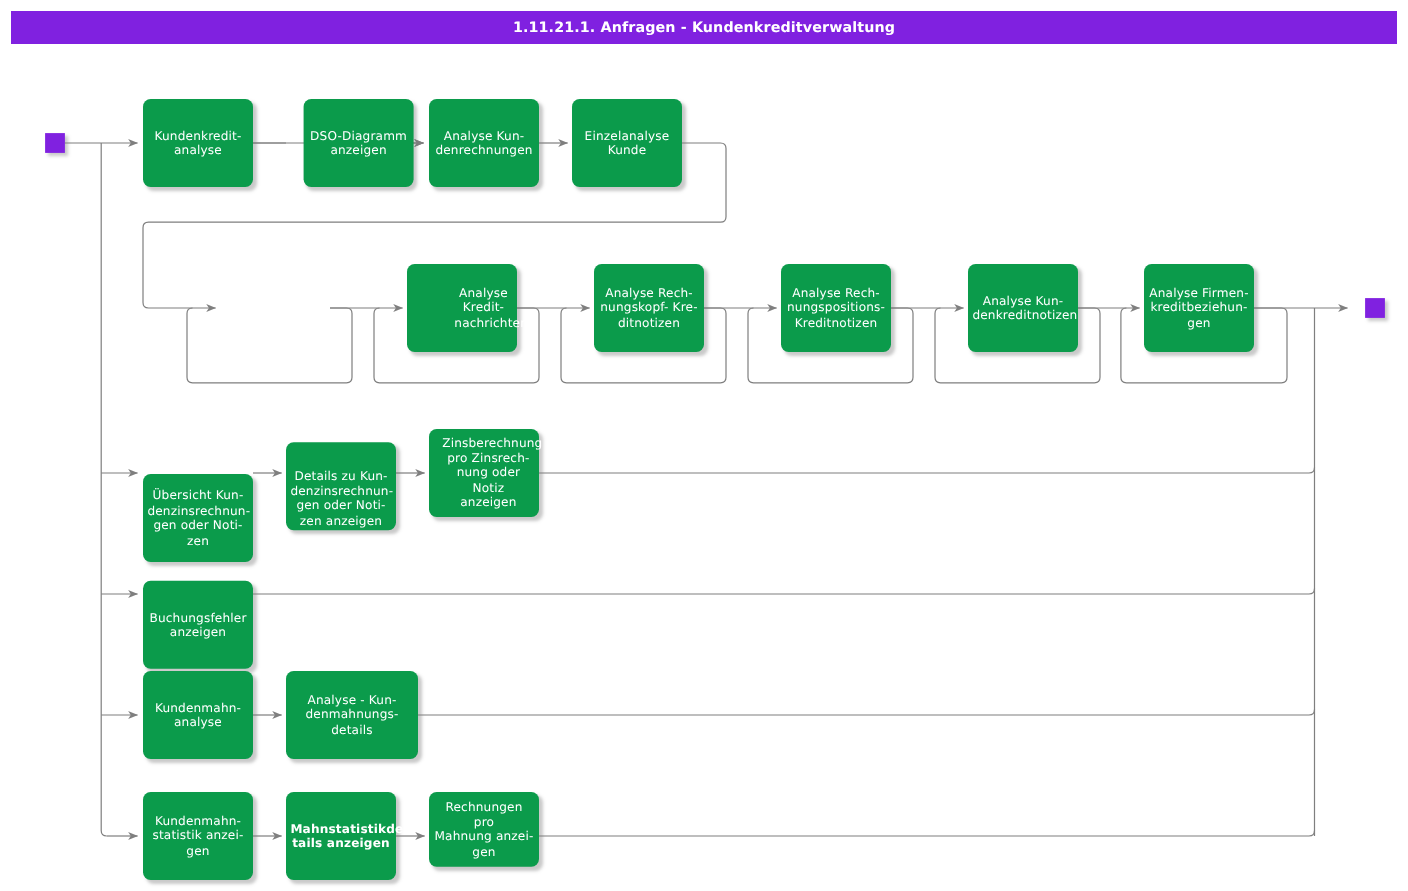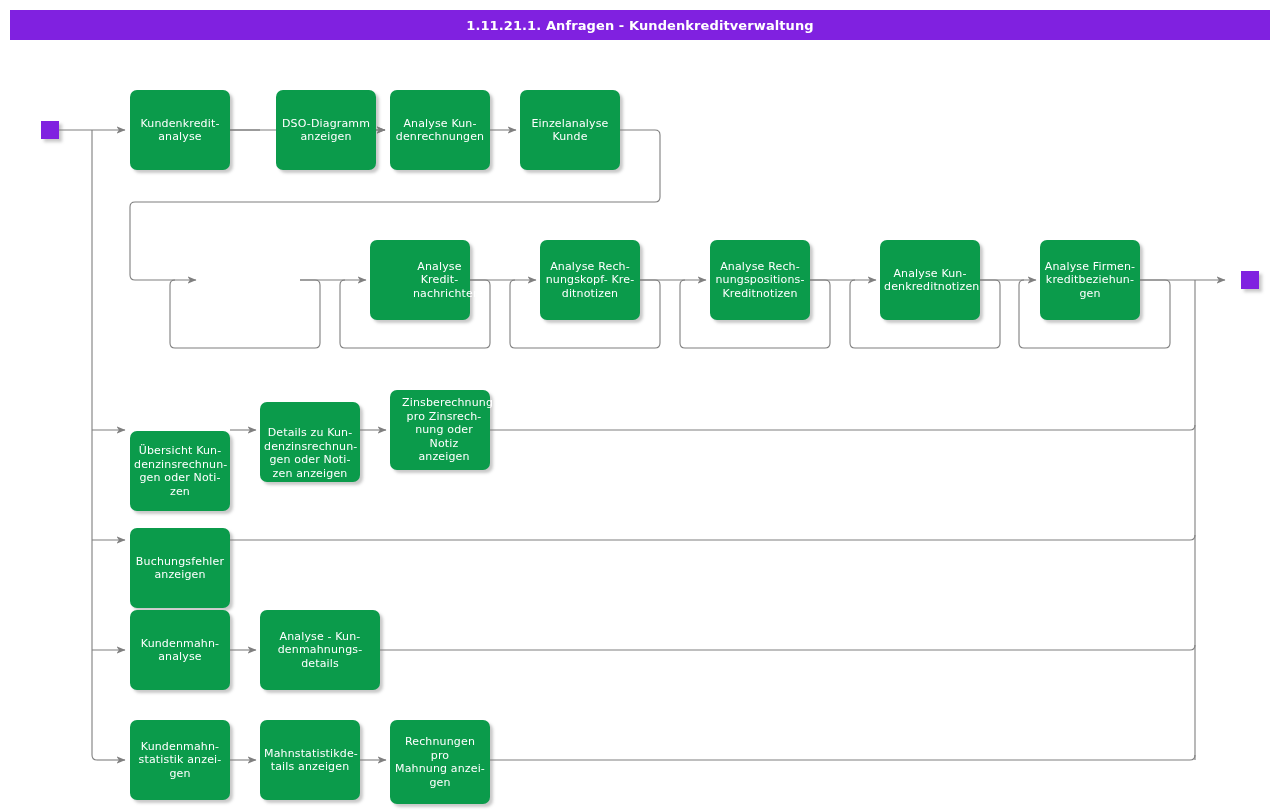--- a/index.html
+++ b/index.html
@@ -199,20 +199,20 @@
   <div class="node" style="left:130px; top:610px; width:100px; height:80px;">
     <span>Kundenmahn-<br>analyse</span>
   </div>
   <div class="node" style="left:260px; top:610px; width:120px; height:80px;">
     <span>Analyse - Kun-<br>denmahnungs-<br>details</span>
   </div>
 
   <div class="node" style="left:130px; top:720px; width:100px; height:80px;">
     <span>Kundenmahn-<br>statistik anzei-<br>gen</span>
   </div>
-  <div class="node" style="left:260px; top:720px; width:100px; height:80px;">
+  <div class="node" style="left:260px; top:720px; width:100px; height:80px;font-weight:bold;">
     <span>Mahnstatistikde-<br>tails anzeigen</span>
   </div>
-  <div class="node" style="left:390px; top:720px; width:100px; height:84px;">
+  <div class="node" style="left:390px; top:720px; width:100px; height:68px;">
     <span>Rechnungen pro<br>Mahnung anzei-<br>gen</span>
   </div>
 
 </div>
 
 </body></html>

